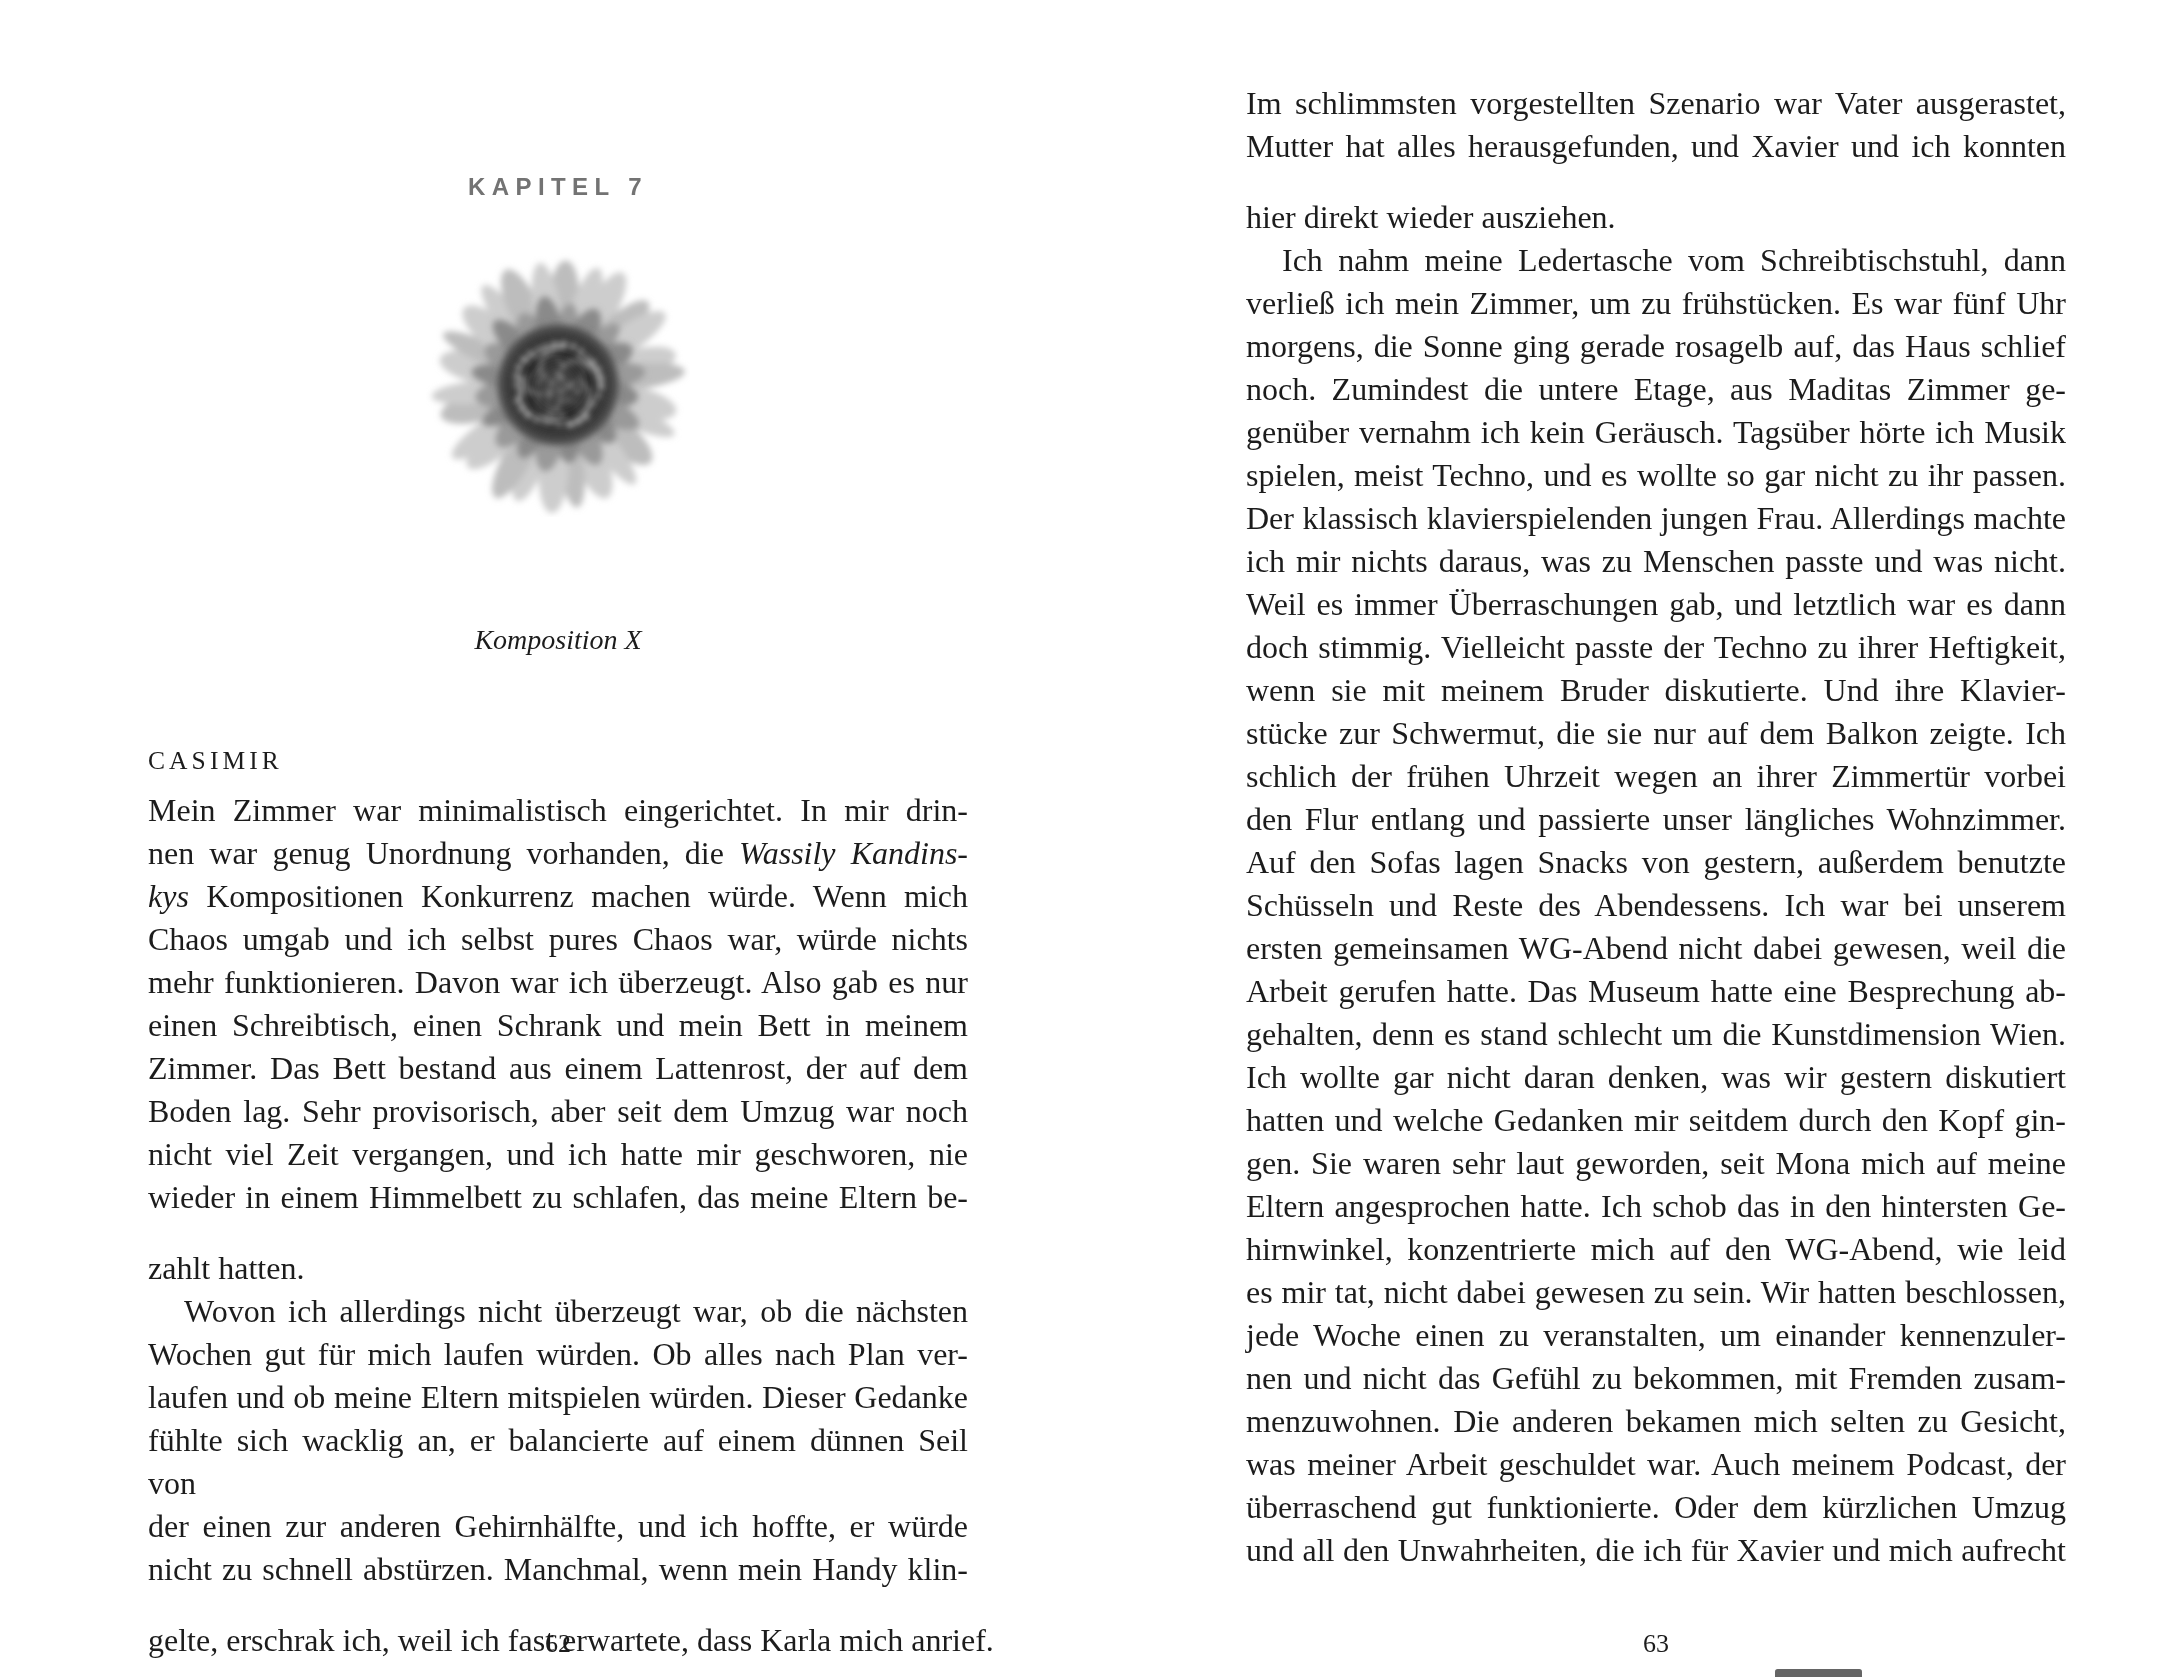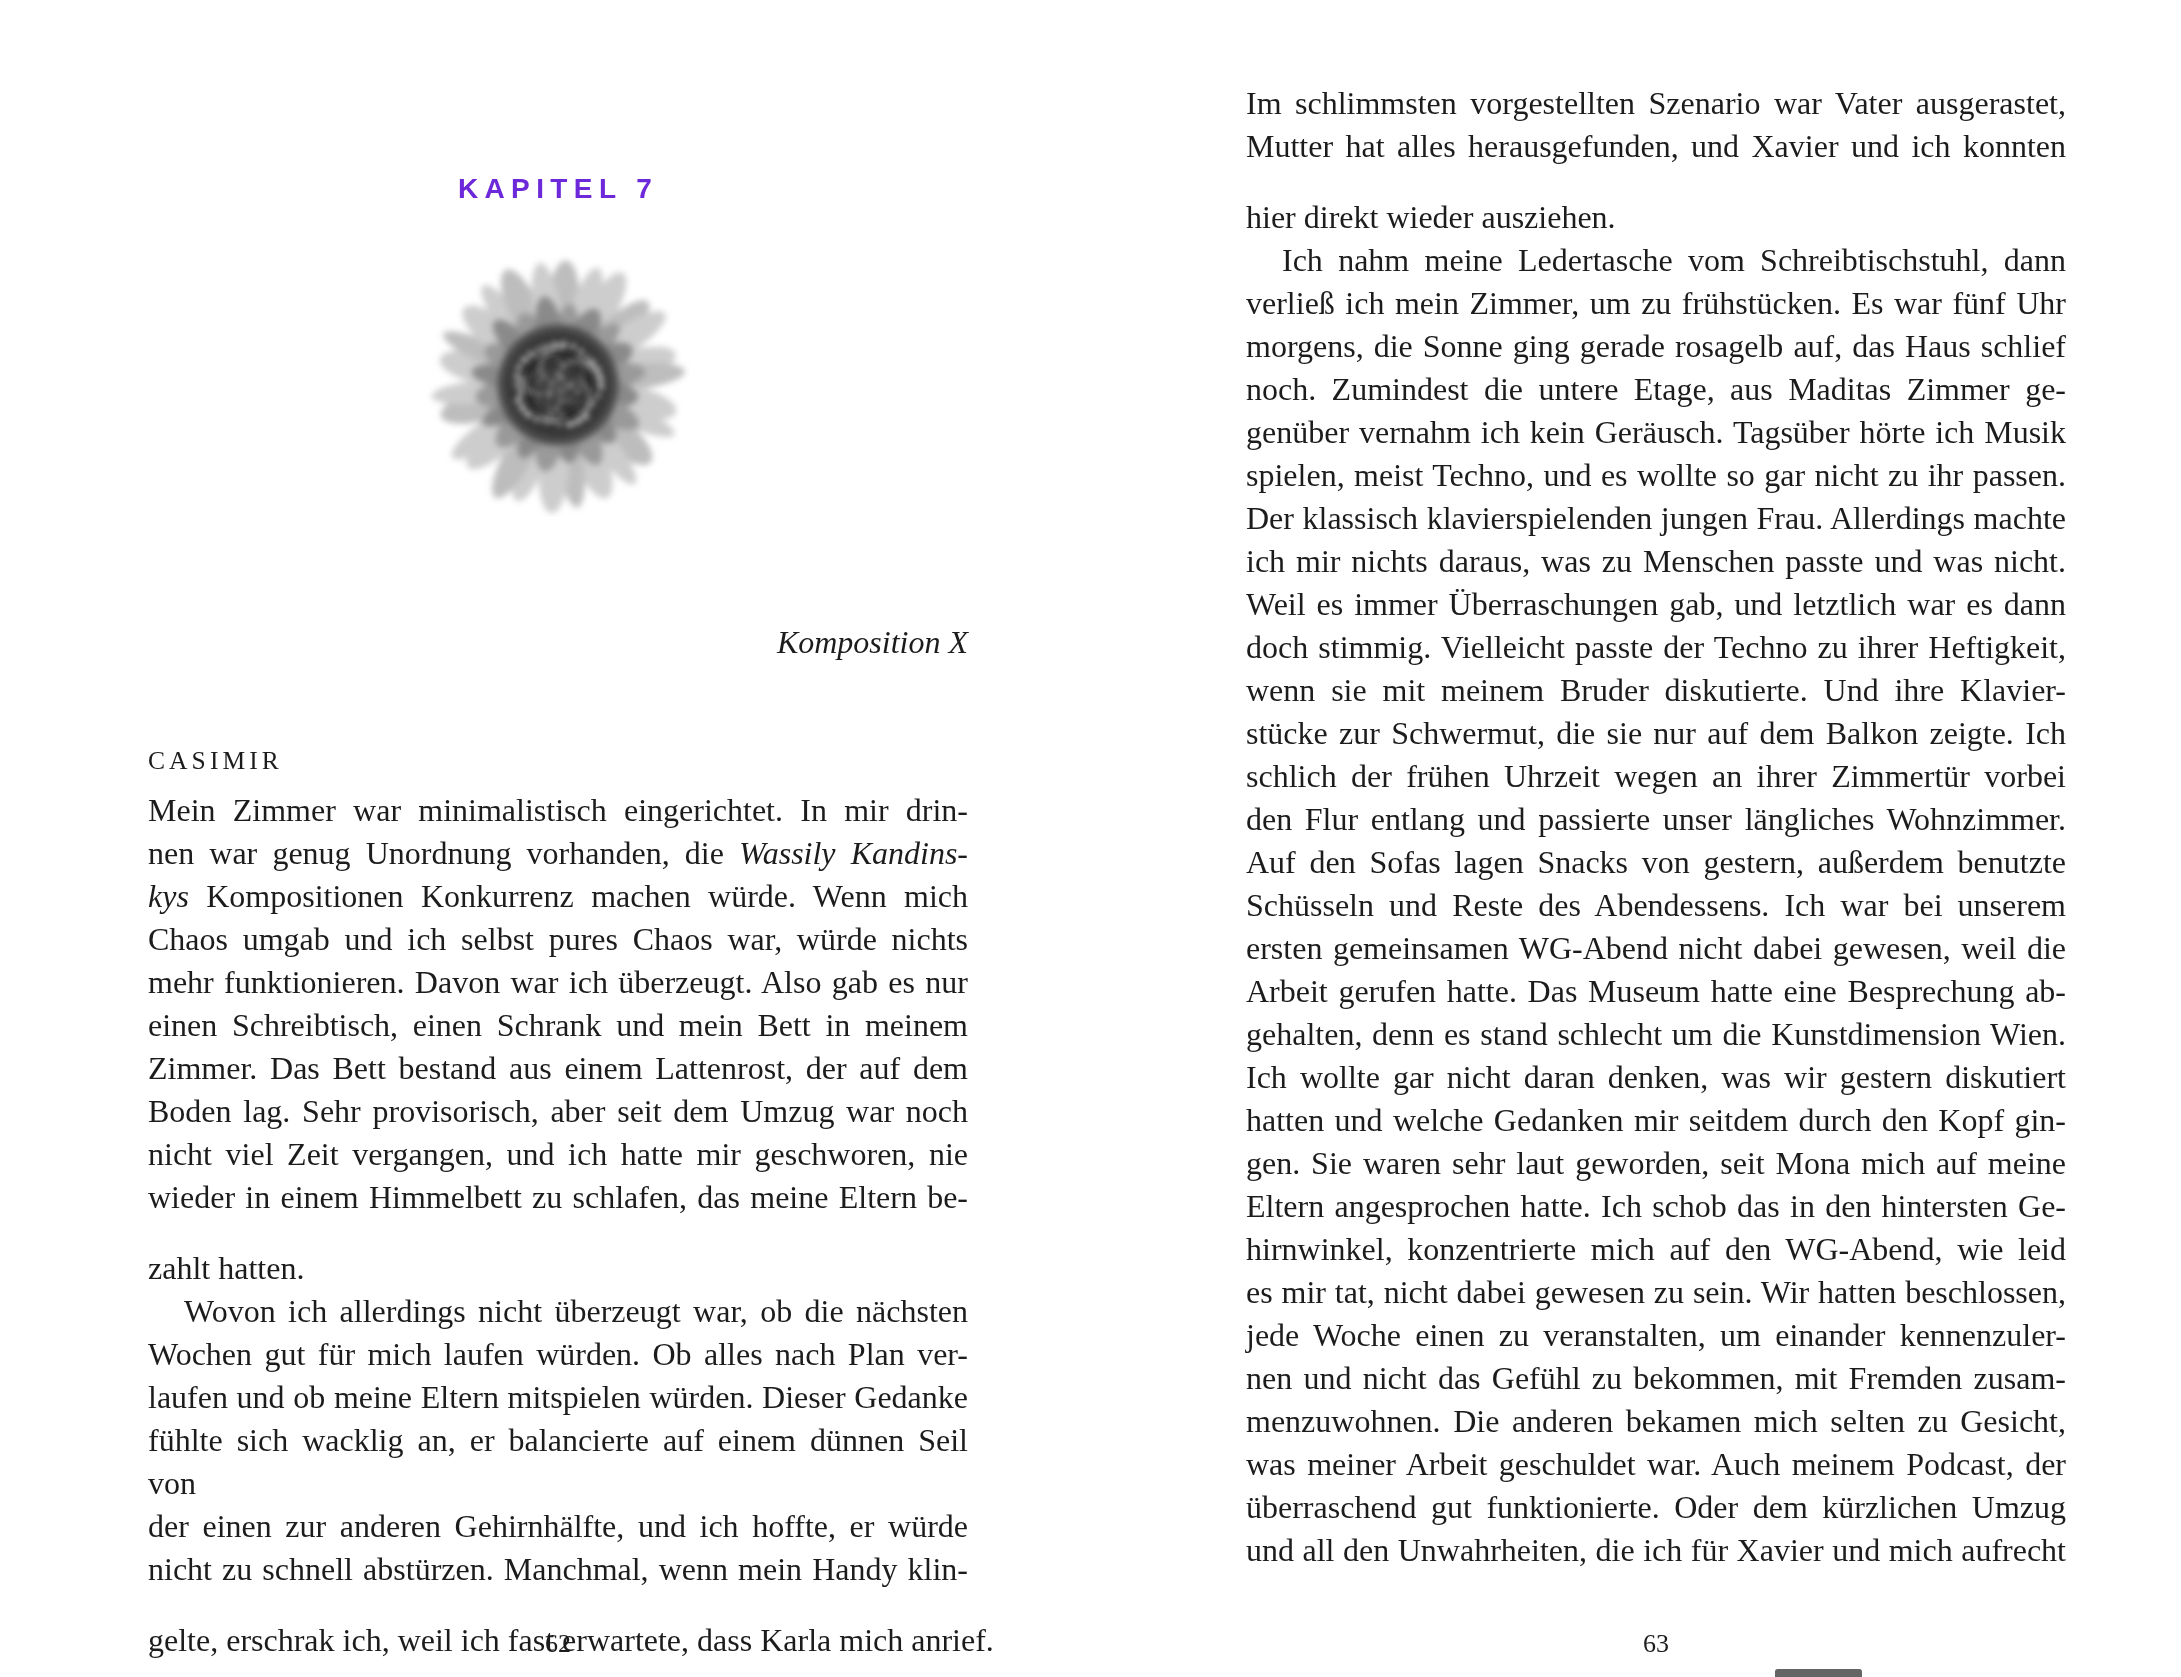--- a/index.html
+++ b/index.html
@@ -13,34 +13,34 @@
   }
   .page-col { position: absolute; top: 0; height: 1677px; }
   .left-col  { left: 148px;  width: 820px; }
   .right-col { left: 1246px; width: 820px; }
 
   .kicker {
     position: absolute; top: 173px; left: 0; width: 100%;
     text-align: center;
     font-family: "Liberation Sans", sans-serif;
     font-weight: bold;
-    font-size: 28px;
+    font-size: 24px;
     letter-spacing: 6.4px;
-    color: #6d28d9;
+    color: #737373;
   }
   .flower-wrap {
     position: absolute; top: 253px; left: 50%;
     transform: translateX(-50%);
     width: 264px; height: 264px;
   }
   .chapter-title {
     position: absolute; top: 624px; left: 0; width: 100%;
-    text-align: right;
+    text-align: center;
     font-style: italic;
-    font-size: 32px;
+    font-size: 28px;
     color: #1c1c1c;
   }
   .narrator {
     position: absolute; top: 746px; left: 0;
     font-size: 25.5px;
     letter-spacing: 4.1px;
     color: #1c1c1c;
   }
   .body-text {
     position: absolute; left: 0; width: 820px;

